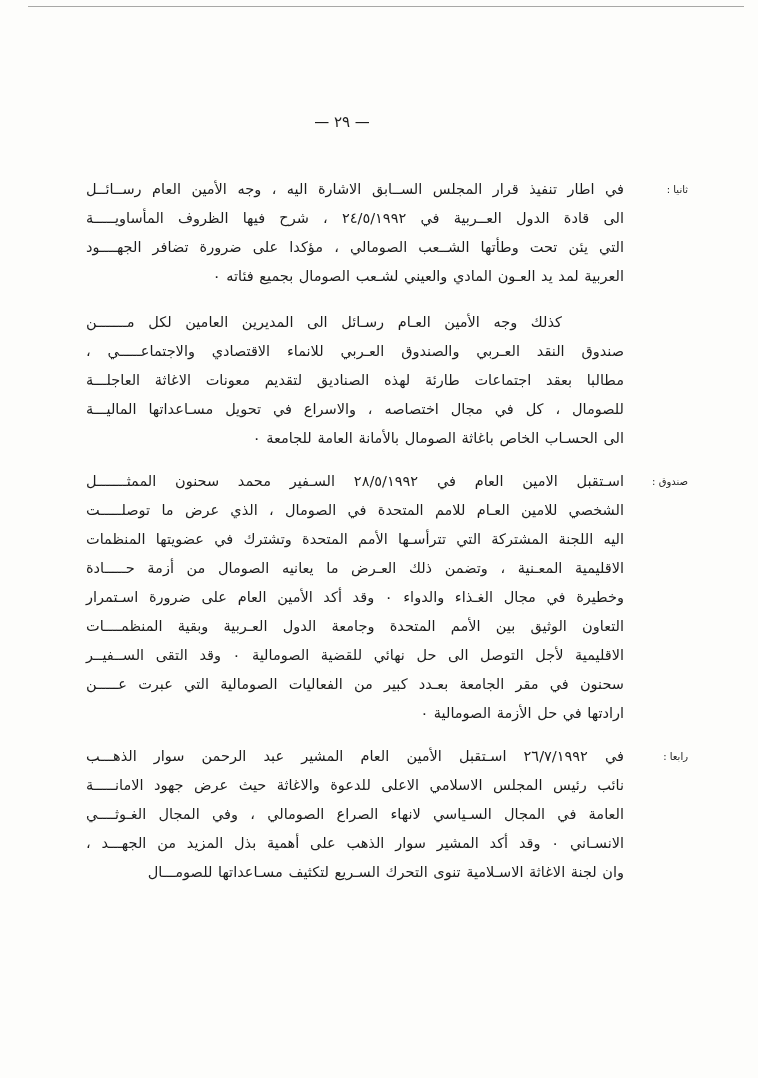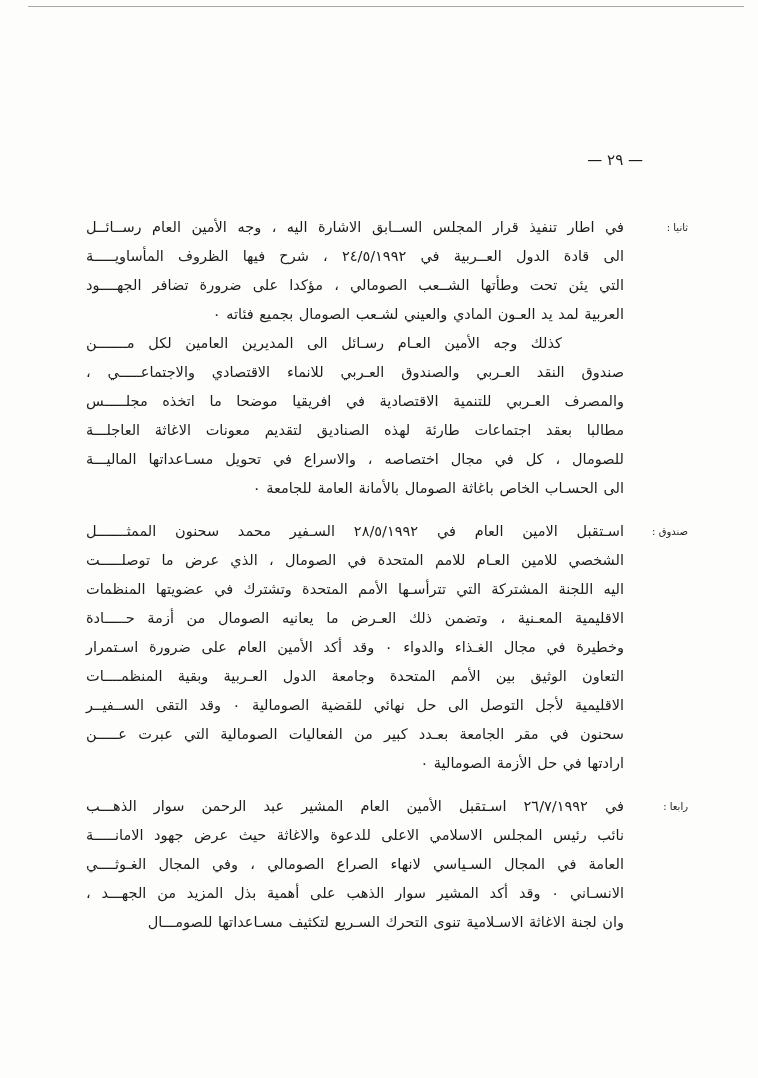--- a/index.html
+++ b/index.html
@@ -20,22 +20,22 @@
     left: 28px;
     right: 14px;
     height: 1px;
     background: #a8a8a6;
   }
   .page {
     padding: 112px 70px 0 86px;
     direction: rtl;
   }
   .page-number-row {
+    text-align: center;
     margin-bottom: 44px;
-    margin-top: 38px;
   }
   .page-number {
     position: relative;
     right: 45px; 
     font-size: 15px;
     letter-spacing: 2px;
     white-space: nowrap;
   }
   .doc-section {
     display: flex;
@@ -46,20 +46,21 @@
   .section-label {
     flex: 0 0 58px;
     font-size: 10px;
     line-height: 29px;
     white-space: nowrap;
   }
   .section-body { flex: 1; min-width: 0; }
   .para {
     font-size: 14.5px;
     line-height: 29px;
+    margin-bottom: 17px;
   }
   .para:last-child { margin-bottom: 0; }
   .line {
     text-align: justify;
     text-align-last: justify;
     word-spacing: 1px;
   }
   .line-last {
     text-align: left;
     text-align-last: right;
@@ -82,21 +83,20 @@
     <div class="section-body">
       <div class="para">
           <div class="line">في اطار تنفيذ قرار المجلس الســابق الاشارة اليه ، وجه الأمين العام رســائــل</div>
           <div class="line">الى قادة الدول العــربية في ٢٤/٥/١٩٩٢ ، شرح فيها الظروف المأساويـــــة</div>
           <div class="line">التي يئن تحت وطأتها الشــعب الصومالي ، مؤكدا على ضرورة تضافر الجهــــود</div>
           <div class="line line-last">العربية لمد يد العـون المادي والعيني لشـعب الصومال بجميع فئاته ٠</div>
         </div>
       <div class="para indent-first">
           <div class="line">كذلك وجه الأمين العـام رسـائل الى المديرين العامين لكل مـــــــن</div>
           <div class="line">صندوق النقد العـربي والصندوق العـربي للانماء الاقتصادي والاجتماعـــــي ،</div>
-          <div class="line">والمصرف العـربي للتنمية الاقتصادية في افريقيا موضحا ما اتخذه مجلـــــس</div>
           <div class="line">مطالبا بعقد اجتماعات طارئة لهذه الصناديق لتقديم معونات الاغاثة العاجلـــة</div>
           <div class="line">للصومال ، كل في مجال اختصاصه ، والاسراع في تحويل مسـاعداتها الماليـــة</div>
           <div class="line line-last">الى الحسـاب الخاص باغاثة الصومال بالأمانة العامة للجامعة ٠</div>
         </div>
     </div>
   </section>
 
   <section class="doc-section">
     <div class="section-label">صندوق :</div>
     <div class="section-body">

